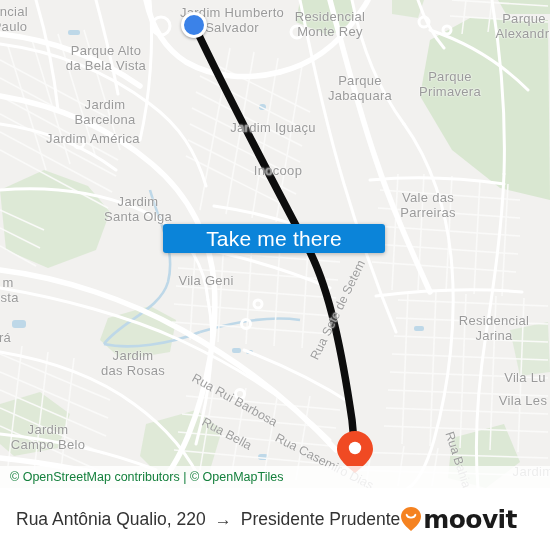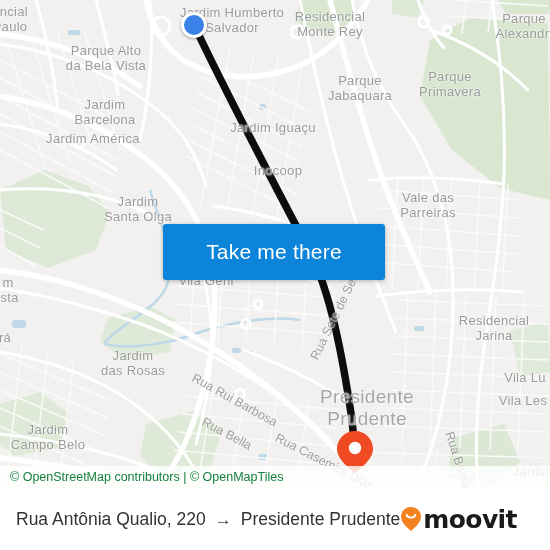--- a/index.html
+++ b/index.html
@@ -75,21 +75,21 @@
   #dest-pin {
     position: absolute;
     left: 336px; top: 430px;
     width: 38px; height: 44px;
   }
 
   
   #cta-button {
     position: absolute;
     left: 163px; top: 224px;
-    width: 222px; height: 56px;
+    width: 222px; height: 29px;
     background: #0b84d9;
     border: none;
     border-radius: 3px;
     color: #ffffff;
     font-family: "Liberation Sans", sans-serif;
     font-size: 21px;
     letter-spacing: 0.2px;
     cursor: pointer;
     box-shadow: 0 1px 4px rgba(0,0,0,0.28);
     display: flex;
@@ -394,22 +394,20 @@
     <div class="map-label" style="left:524px; top:26px;">Parque
 Alexandri</div>
     <div class="map-label" style="left:428px; top:205px;">Vale das
 Parreiras</div>
     <div class="map-label" style="left:494px; top:328px;">Residencial
 Jarina</div>
     <div class="map-label" style="left:525px; top:377px;">Vila Lu</div>
     <div class="map-label" style="left:523px; top:400px;">Vila Les</div>
     <div class="map-label" style="left:533px; top:471px;">Jardim</div>
 
-    <div class="map-label big" style="left:367px; top:408px;">Presidente
-Prudente</div>
 
     <div class="street-label" style="left:314px; top:352px; transform: rotate(-64deg);">Rua Sete de Setem</div>
     <div class="street-label" style="left:193px; top:370px; transform: rotate(29deg);">Rua Rui Barbosa</div>
     <div class="street-label" style="left:203px; top:414px; transform: rotate(28deg);">Rua Bella</div>
     <div class="street-label" style="left:276px; top:430px; transform: rotate(27deg);">Rua Casemiro Dias</div>
     <div class="street-label" style="left:449px; top:425px; transform: rotate(72deg);">Rua Bahia</div>
 
     <div id="origin-marker"></div>
 
     <svg id="dest-pin" viewBox="0 0 38 44" xmlns="http://www.w3.org/2000/svg">

